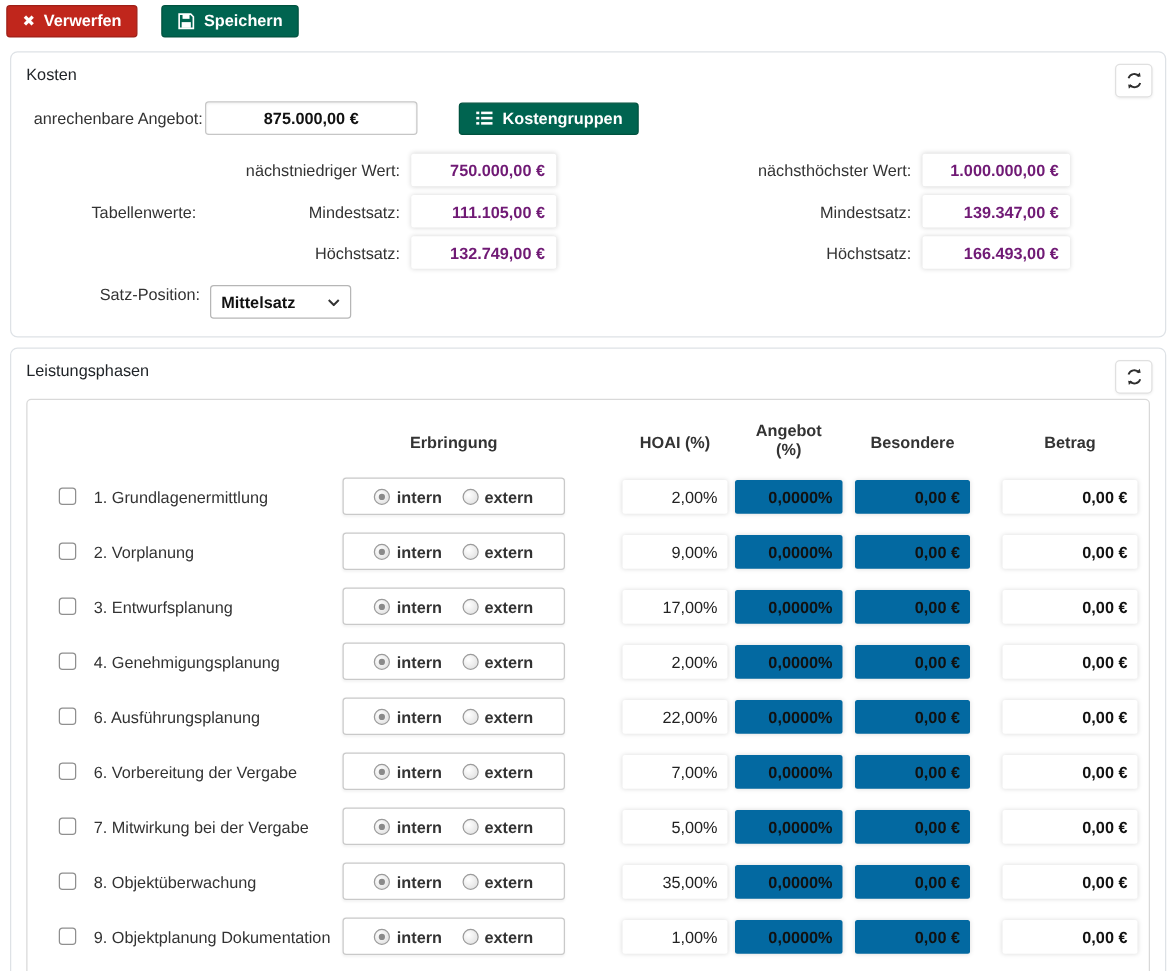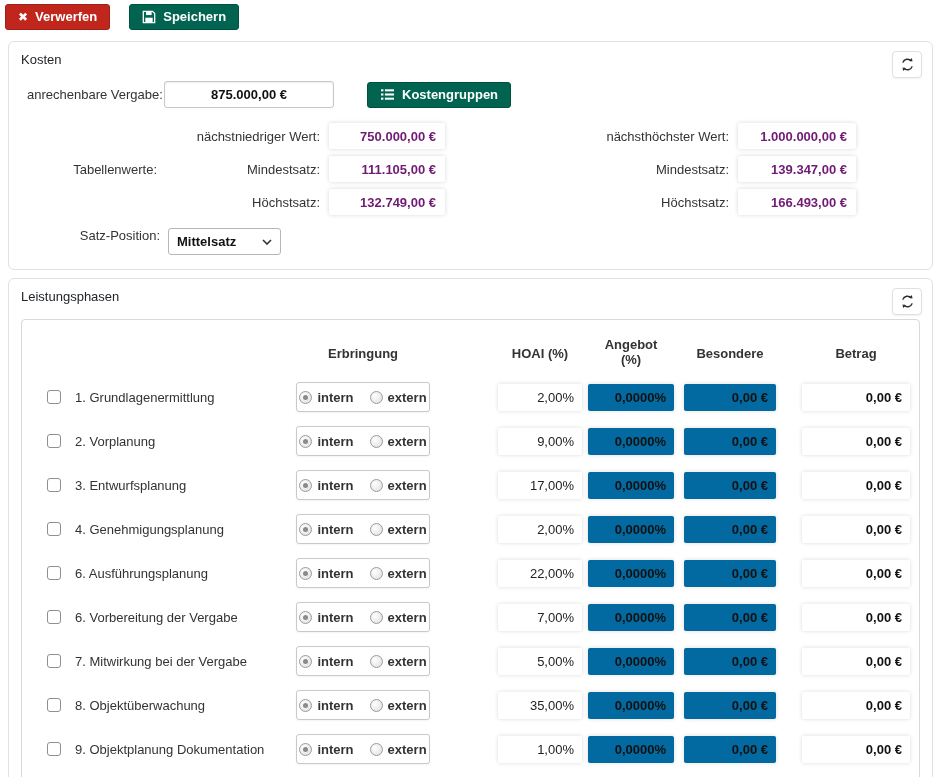--- a/index.html
+++ b/index.html
@@ -74,21 +74,21 @@
   .hc { text-align:center; }
   .hc-angebot { max-width:64px; margin:0 auto; text-align:center; line-height:1.15; }
   .lp-rows .lp-row { margin:14px 0; }
   .cb-cell { display:flex; justify-content:center; }
   .phase-cb {
     appearance:none; -webkit-appearance:none; width:14px; height:14px;
     border:1px solid #8f8f8f; border-radius:3px; background:#fff; margin:0; cursor:pointer;
   }
   .phase-name { color:#333; padding-left:6px; white-space:nowrap; }
   .erbr {
-    width:134px; margin:0 auto; border:1px solid #c9c9c9; border-radius:3px;
+    width:178px; margin:0 auto; border:1px solid #c9c9c9; border-radius:3px;
     background:#fff; display:flex; align-items:center; justify-content:center;
     gap:16px; height:30px; box-shadow:0 1px 2px rgba(0,0,0,.05);
   }
   .radio-opt { display:flex; align-items:center; gap:5px; font-weight:700; color:#333; cursor:pointer; }
   .radio {
     width:13px; height:13px; border-radius:50%; border:1px solid #9b9b9b;
     background:radial-gradient(circle at 35% 35%, #fff, #dcdcdc); position:relative; flex:0 0 auto;
   }
   .radio.checked::after { content:""; position:absolute; inset:3px; border-radius:50%; background:#8a8a8a; }
   .fld {
@@ -133,21 +133,21 @@
           <path d="M3 6a5.2 5.2 0 0 1 9-1.7"></path>
           <path d="M13 10a5.2 5.2 0 0 1-9 1.7"></path>
         </g>
         <path d="M12.7 1l.6 3.7-3.7-.6z" fill="#2e2e2e"></path>
         <path d="M3.3 15l-.6-3.7 3.7.6z" fill="#2e2e2e"></path>
       </svg>
     </span>
   </button>
 
   <div class="k-row1">
-    <span class="k-lbl1">anrechenbare Vergabe:</span>
+    <span class="k-lbl1">anrechenbare Angebot:</span>
     <input class="k-input" value="875.000,00 €" style="">
     <button class="btn btn-green kg-btn">
       <span class="ico">
         <svg width="15" height="13" viewBox="0 0 16 14" fill="#fff">
           <rect x="1" y="1.4" width="2.6" height="2.2"></rect>
             <rect x="5.2" y="1.4" width="9.8" height="2.2"></rect>
           <rect x="1" y="5.9" width="2.6" height="2.2"></rect>
             <rect x="5.2" y="5.9" width="9.8" height="2.2"></rect>
           <rect x="1" y="10.4" width="2.6" height="2.2"></rect>
             <rect x="5.2" y="10.4" width="9.8" height="2.2"></rect>

